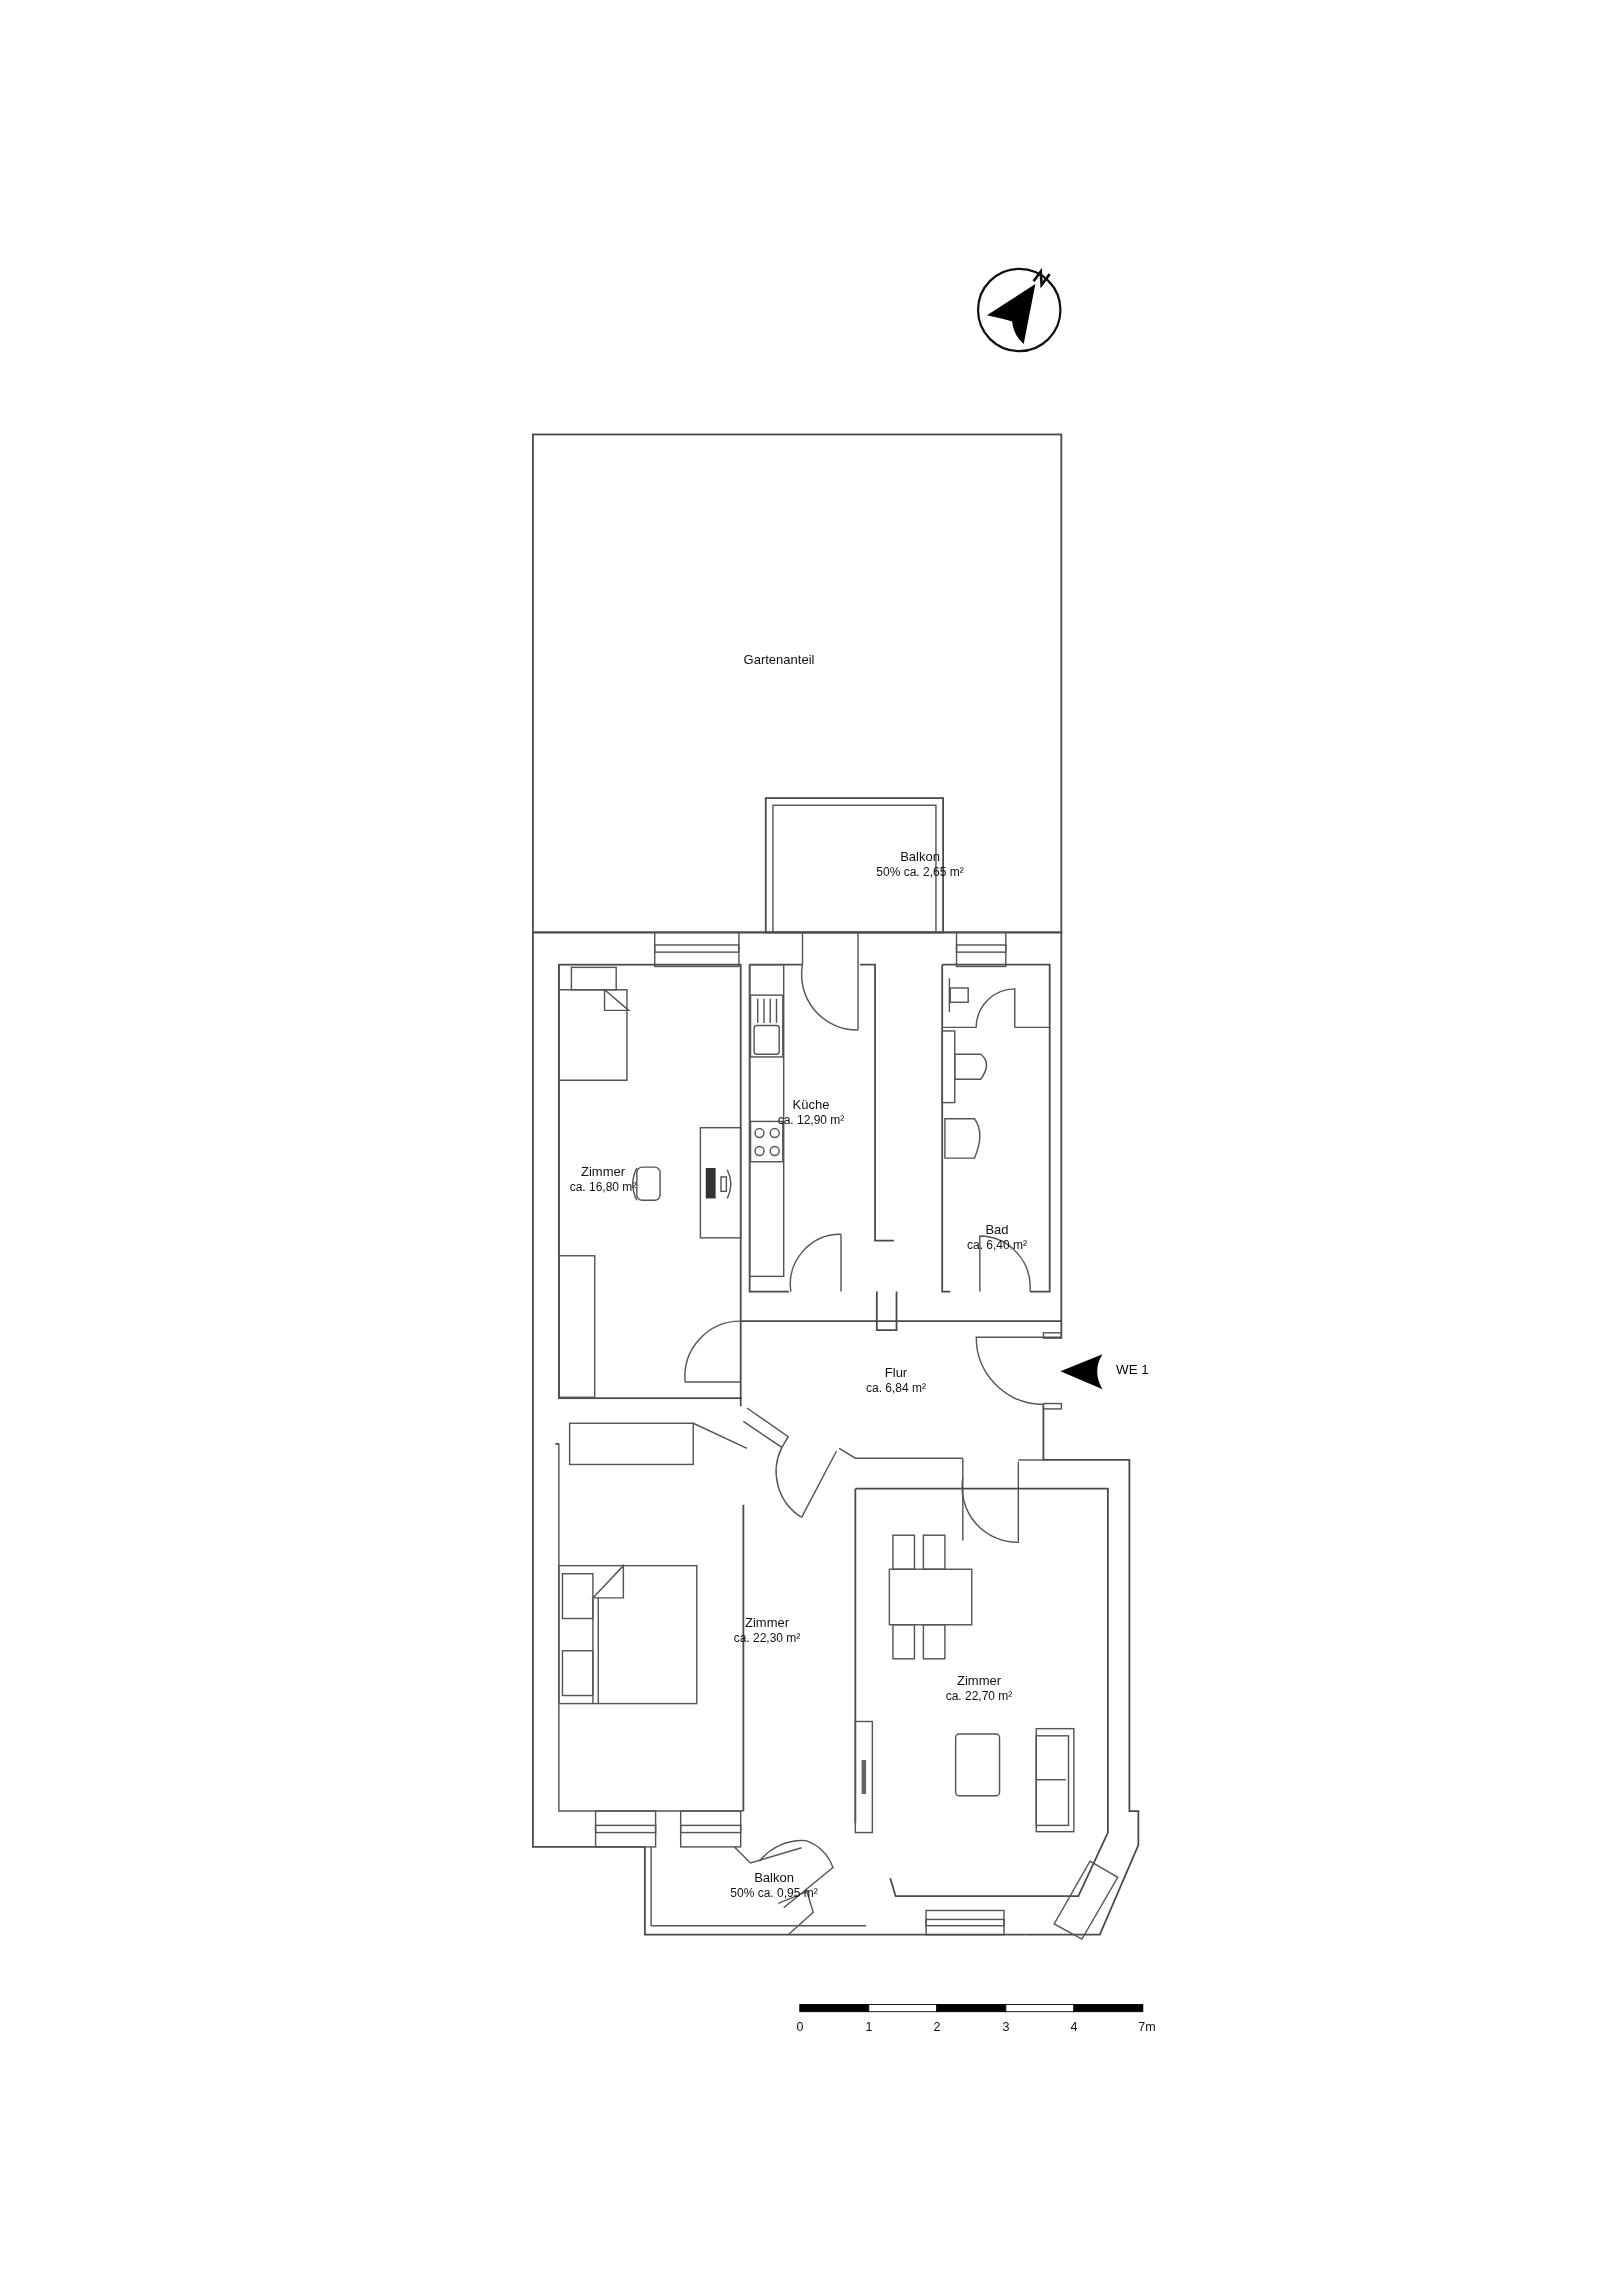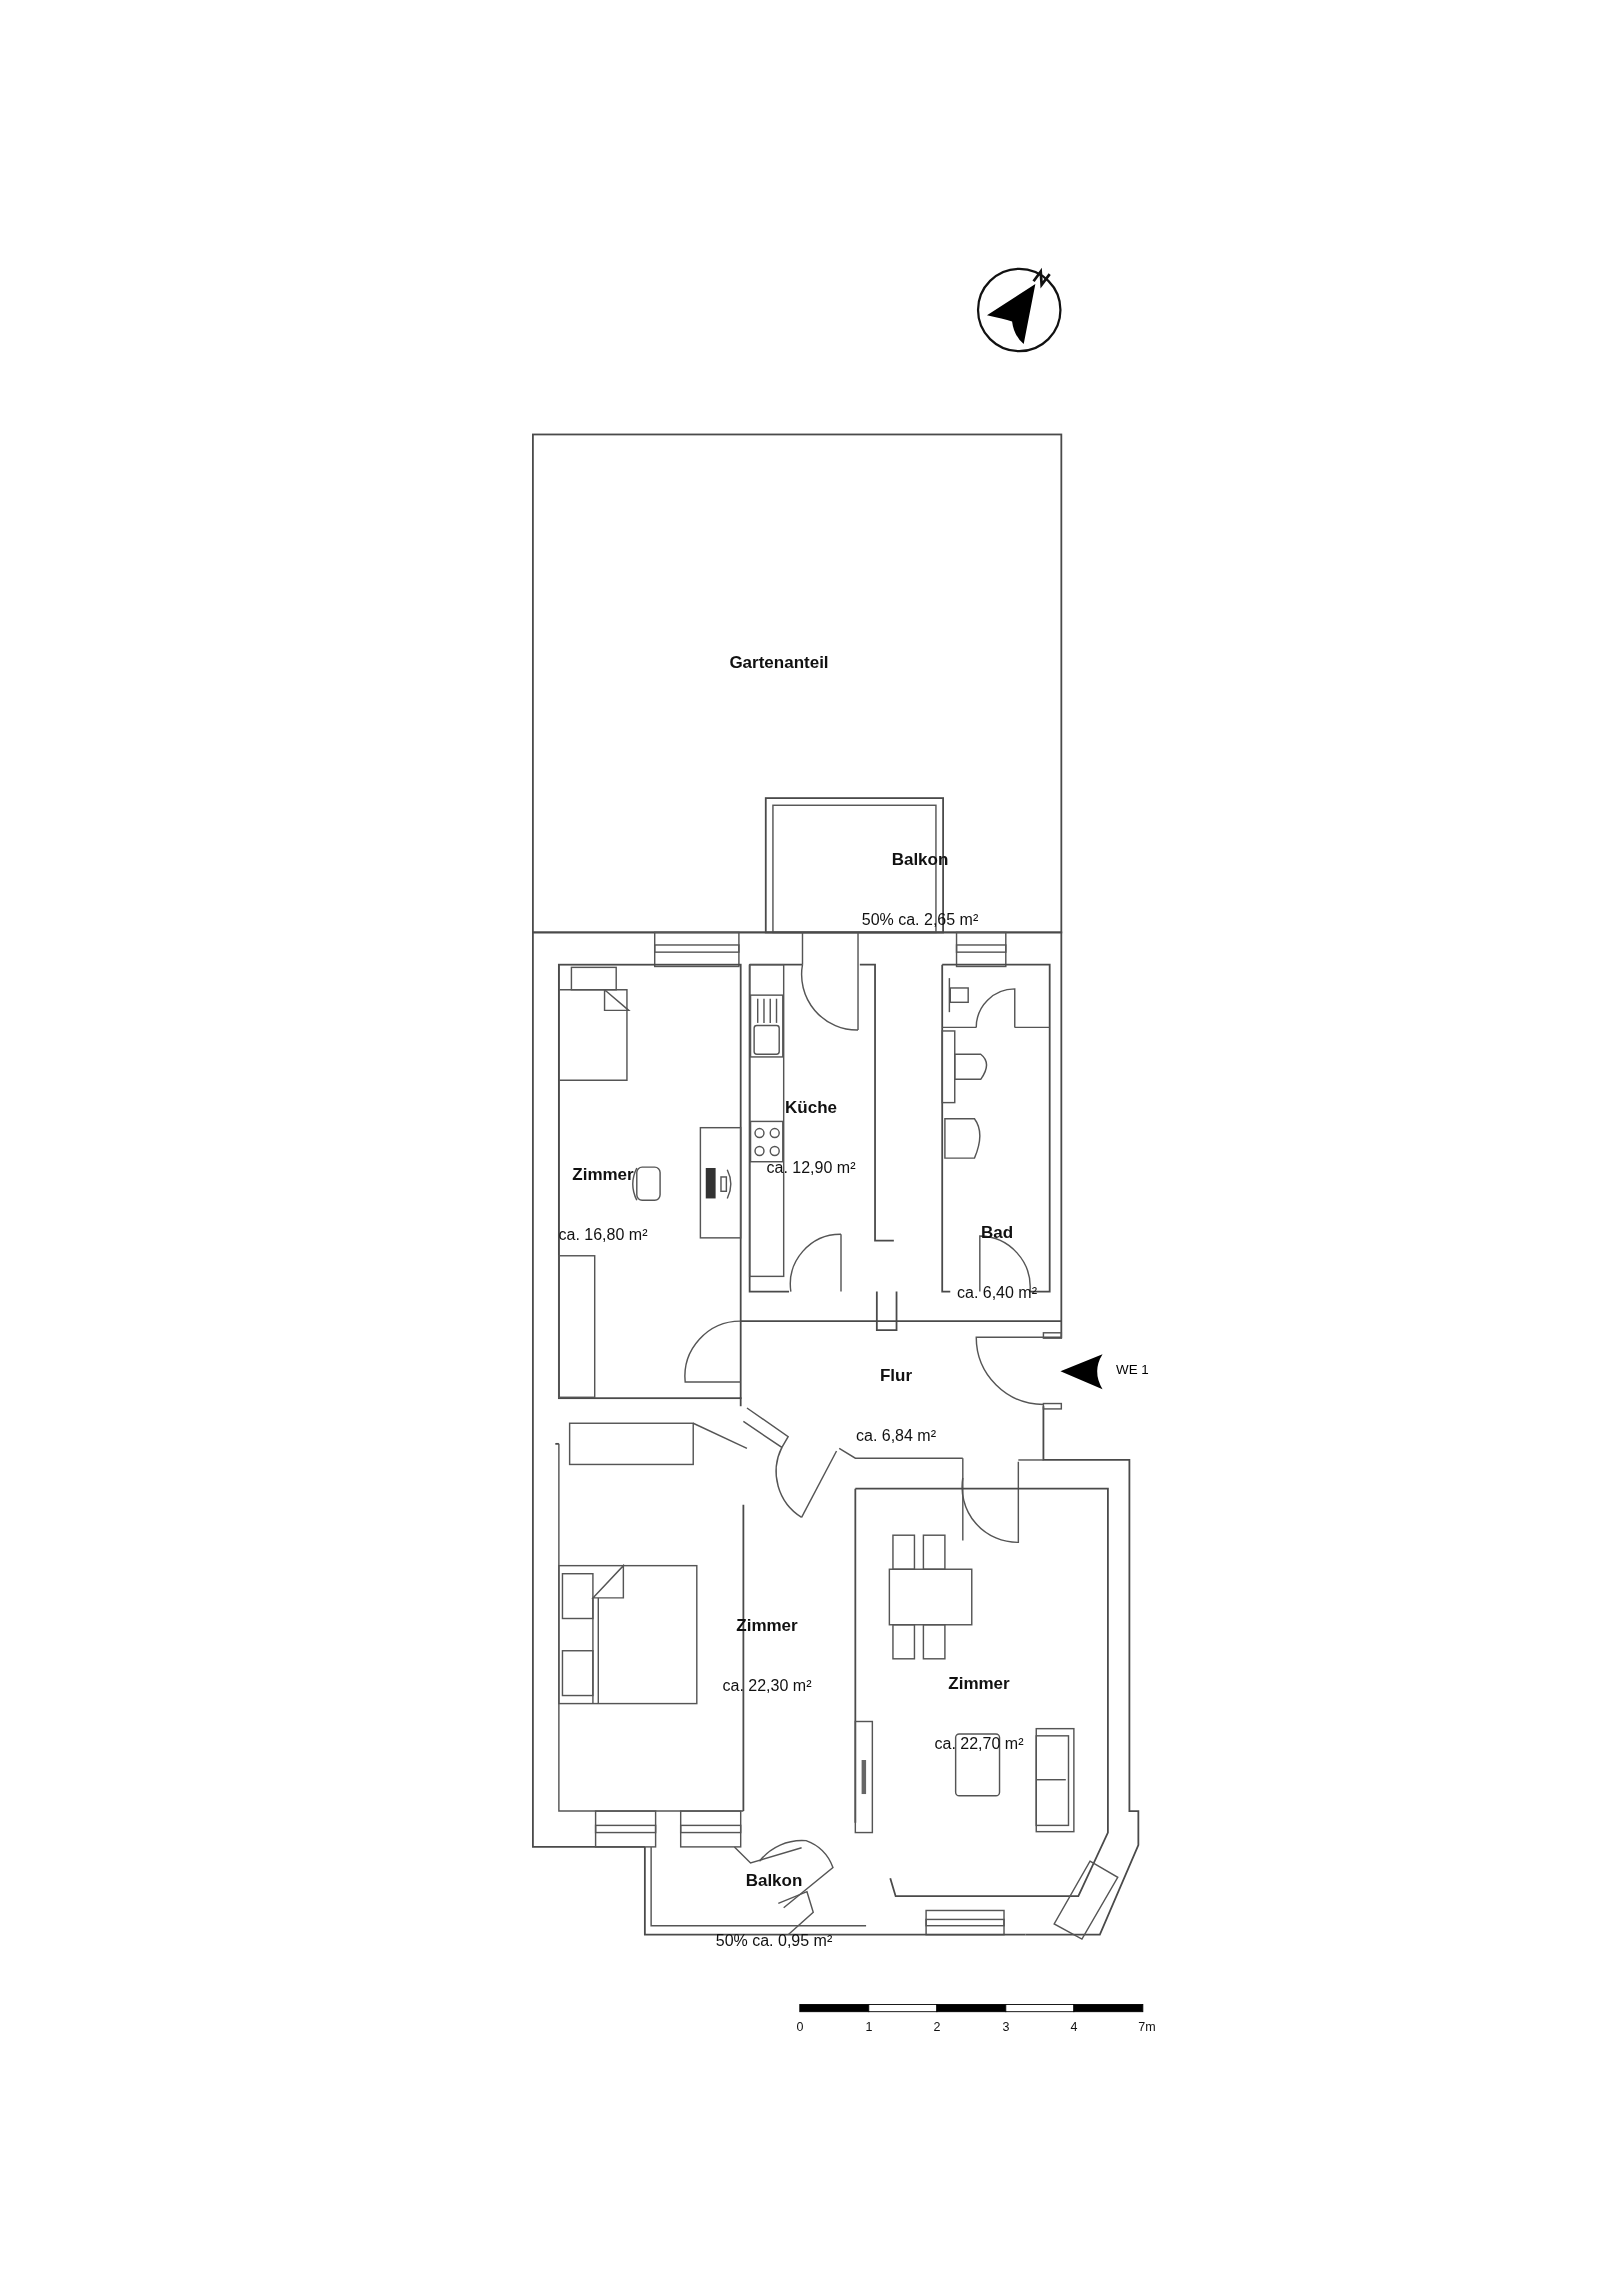--- a/index.html
+++ b/index.html
@@ -2,22 +2,22 @@
 <html style="font-size:14.3px"><head>
 <meta charset="utf-8">
 <style>
   html, body { margin: 0; padding: 0; background: #ffffff; }
   body { width: 1622px; height: 2293px; position: relative; overflow: hidden; font-family: "Liberation Sans", sans-serif; }
   #plan { position: absolute; left: 0; top: 0; width: 1622px; height: 2293px; }
   .w { fill: none; stroke: #4a4a4a; stroke-width: 2; }
   .wt { fill: none; stroke: #555; stroke-width: 1.6; }
   .blk { fill: #000; stroke: none; }
   .label { position: absolute; transform: translateX(-50%); text-align: center; color: #111; white-space: nowrap; line-height: 1.25; }
-  .label .name { font-weight: bold; font-size: 17px; display: block; }
-  .label .area { font-size: 16px; display: block; margin-top: 40px; }
+  .label .name { font-weight: normal; font-size: 13px; display: block; }
+  .label .area { font-size: 12px; display: block; }
   .scale-num { position: absolute; font-size: 12.5px; color: #111; transform: translateX(-50%); }
   .we { position: absolute; font-size: 13.4px; color: #000000; }
 </style>
 </head>
 <body>
 
 <svg id="plan" viewBox="0 0 1811 2560" xmlns="http://www.w3.org/2000/svg">
 
   <g>
     <circle cx="1138" cy="346" r="46" fill="none" stroke="#111" stroke-width="2.5"></circle>

